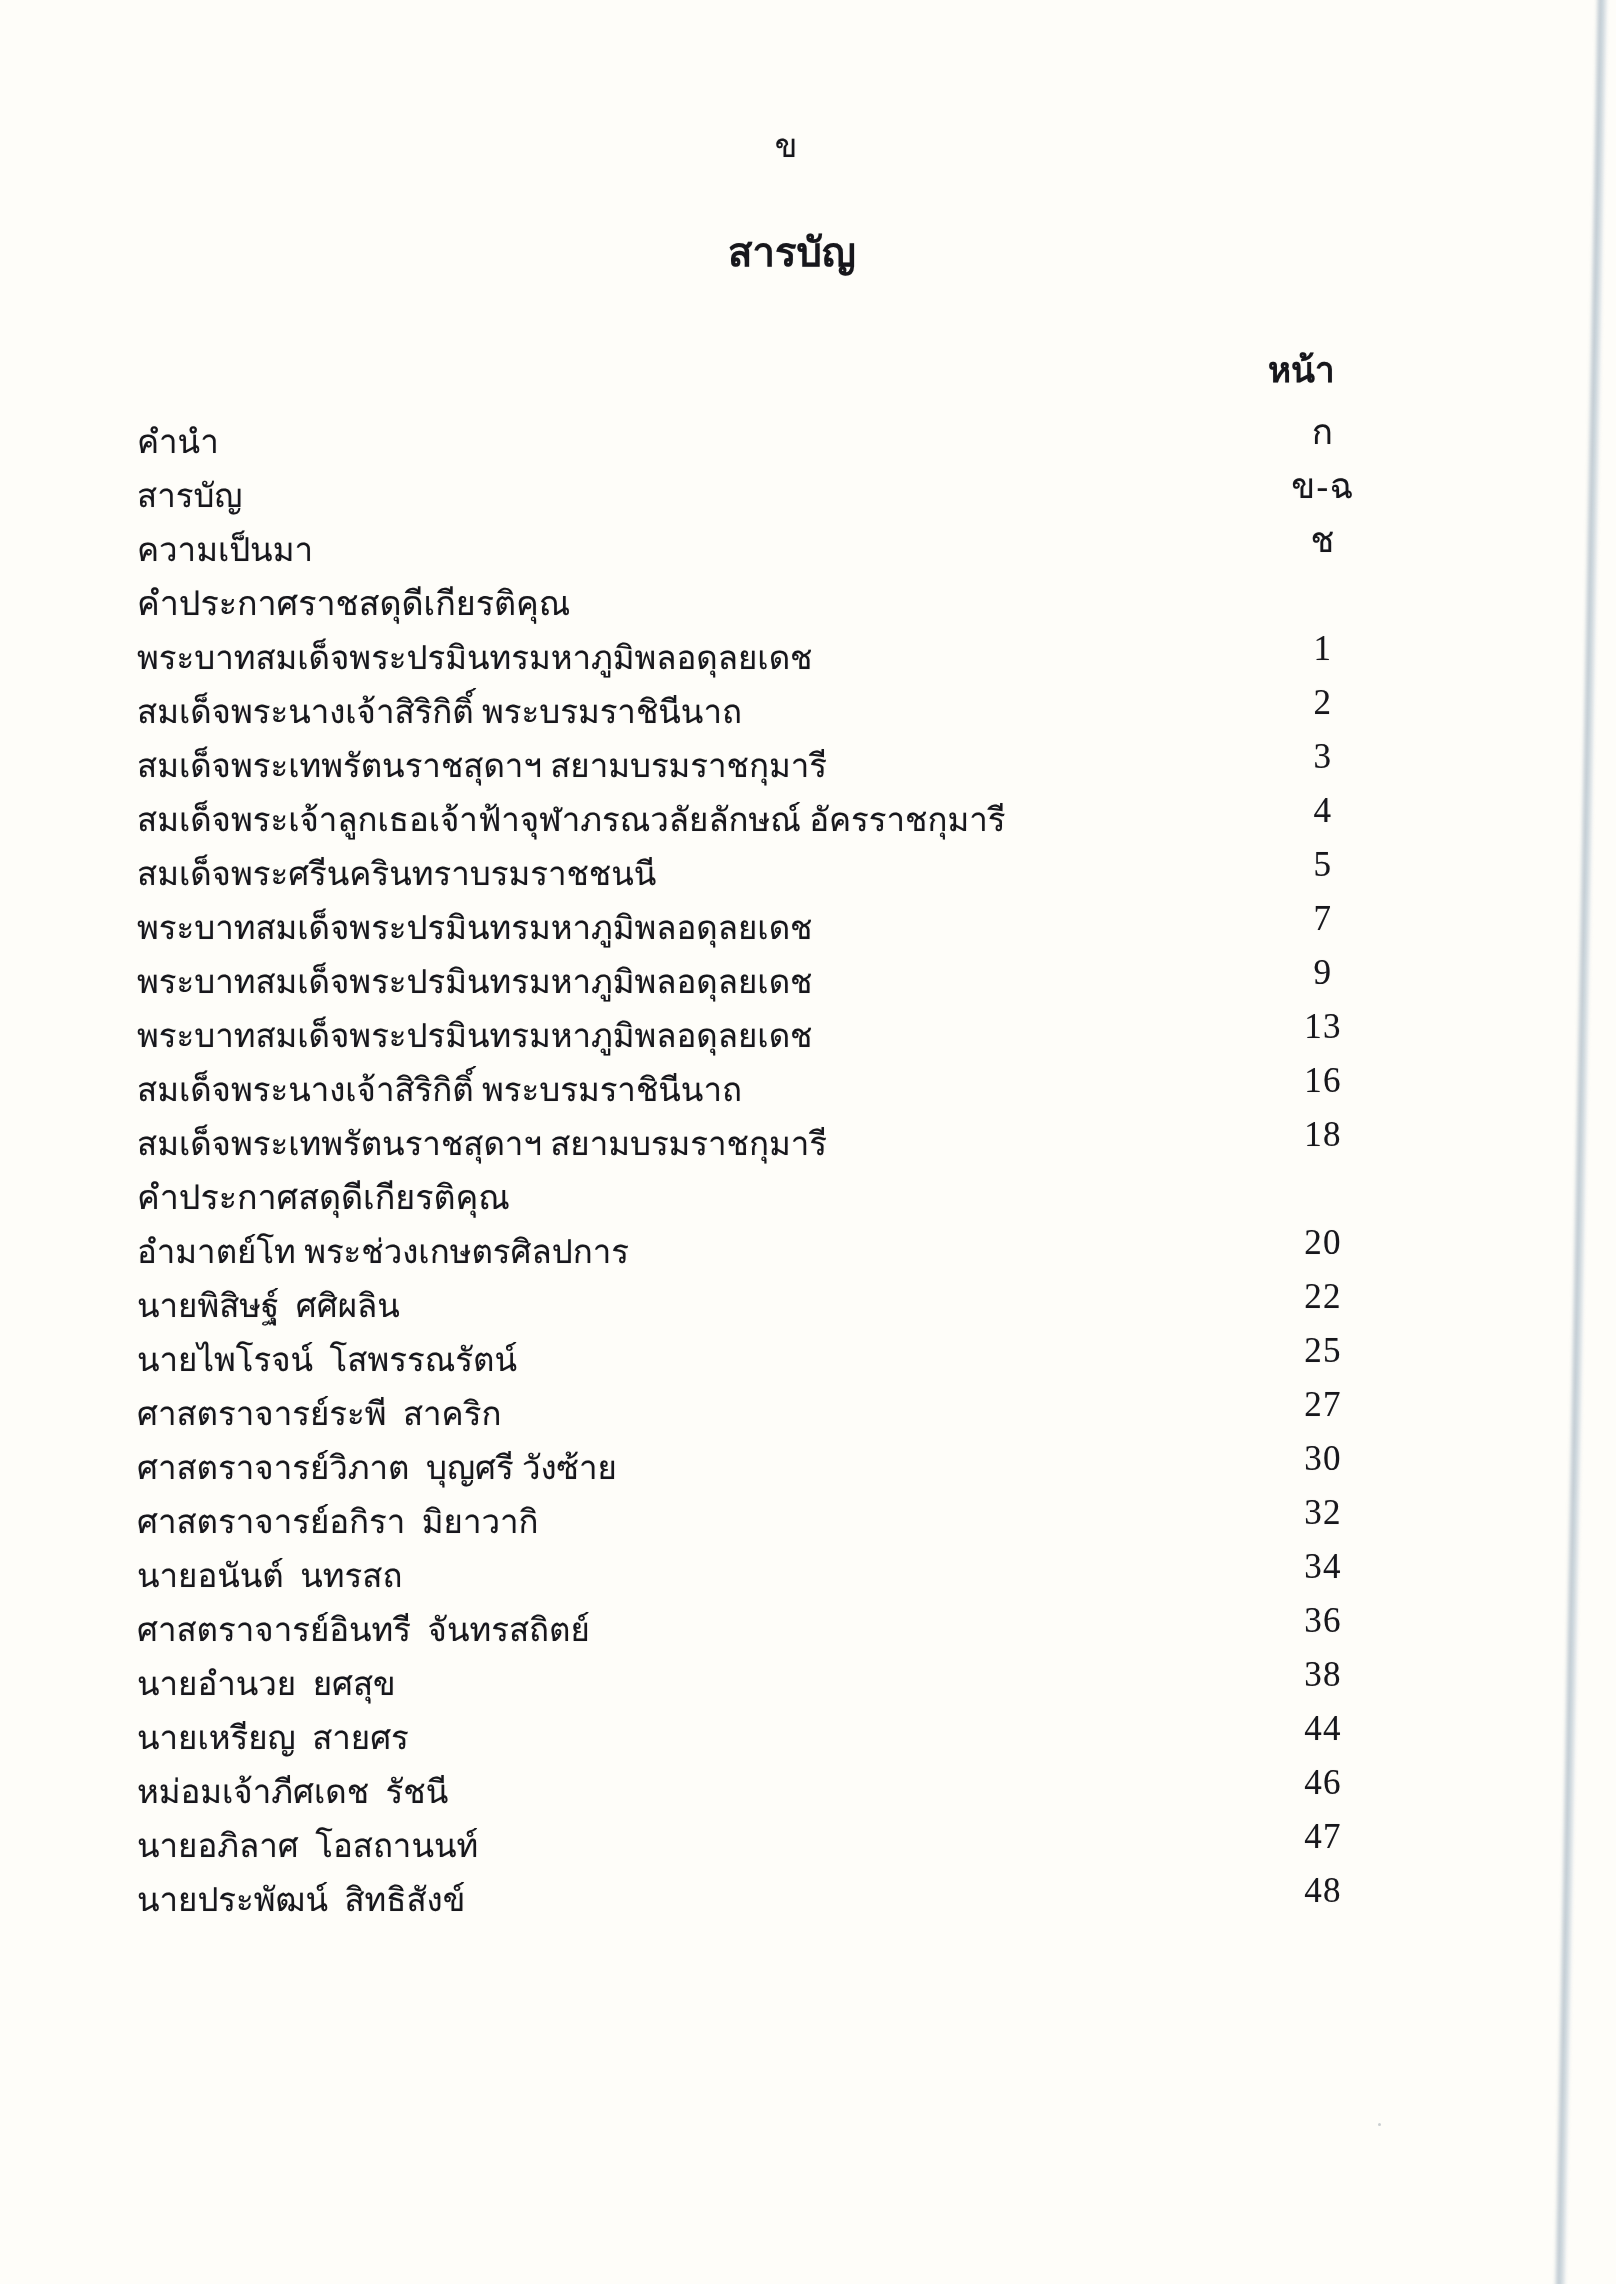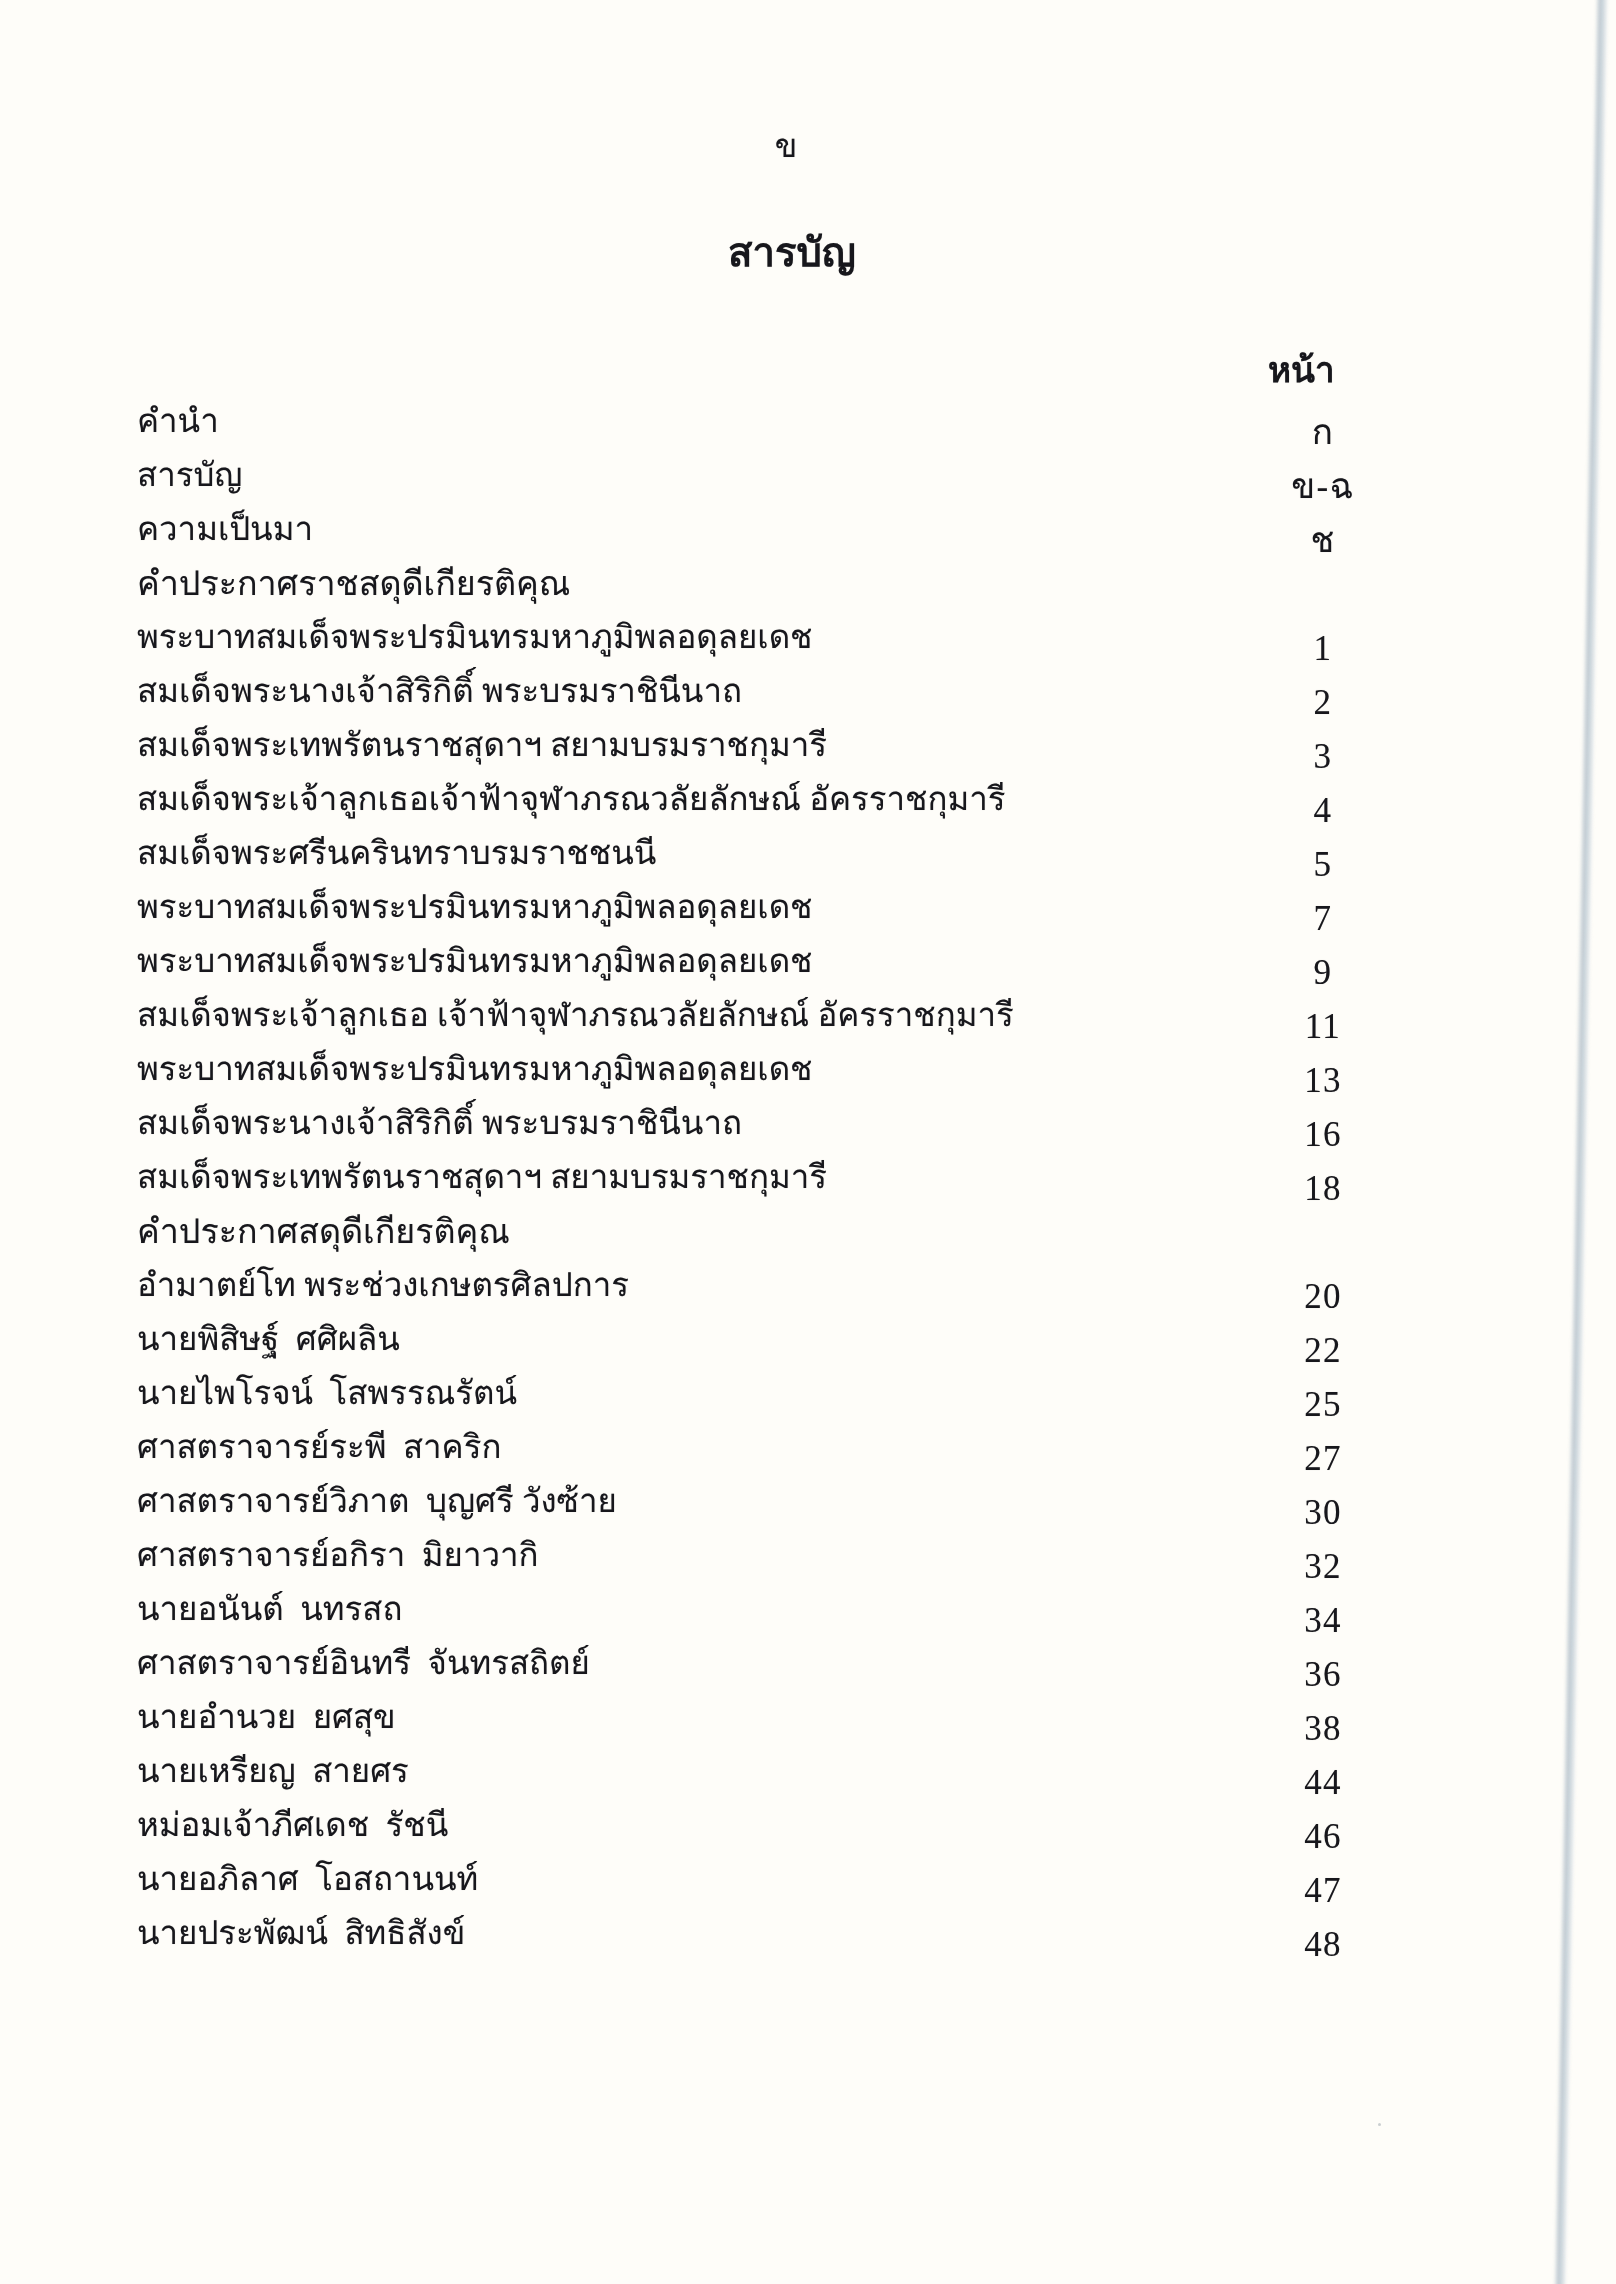--- a/index.html
+++ b/index.html
@@ -51,21 +51,21 @@
   .toc {
     position: absolute;
     left: 137px;
     top: 405px;
     width: 1252px;
   }
   .row {
     position: relative;
     height: 54px;
     display: flex;
-    align-items: flex-start;
+    align-items: flex-end;
     font-size: 33px;
     line-height: 1;
   }
   .row.bold .label {
     font-weight: 400;
     font-size: 34px;
   }
   .label {
     white-space: pre-wrap;
   }
@@ -165,24 +165,20 @@
   <div class="row txt">
     <span class="label">พระบาทสมเด็จพระปรมินทรมหาภูมิพลอดุลยเดช</span>
     <span class="num">7</span>
   </div>
 
   <div class="row txt">
     <span class="label">พระบาทสมเด็จพระปรมินทรมหาภูมิพลอดุลยเดช</span>
     <span class="num">9</span>
   </div>
 
-  <div class="row txt">
-    <span class="label">สมเด็จพระเจ้าลูกเธอ เจ้าฟ้าจุฬาภรณวลัยลักษณ์ อัครราชกุมารี</span>
-    <span class="num">11</span>
-  </div>
 
   <div class="row txt">
     <span class="label">พระบาทสมเด็จพระปรมินทรมหาภูมิพลอดุลยเดช</span>
     <span class="num">13</span>
   </div>
 
   <div class="row txt">
     <span class="label">สมเด็จพระนางเจ้าสิริกิติ์ พระบรมราชินีนาถ</span>
     <span class="num">16</span>
   </div>

